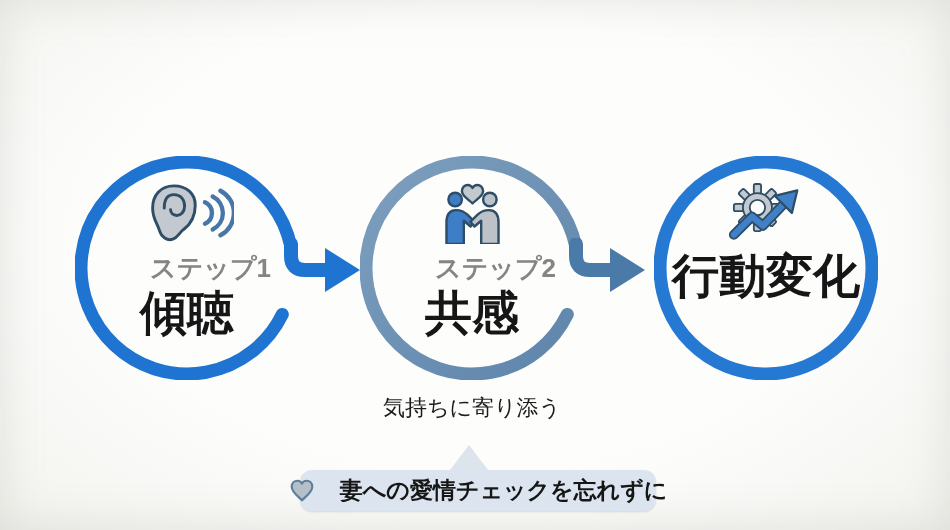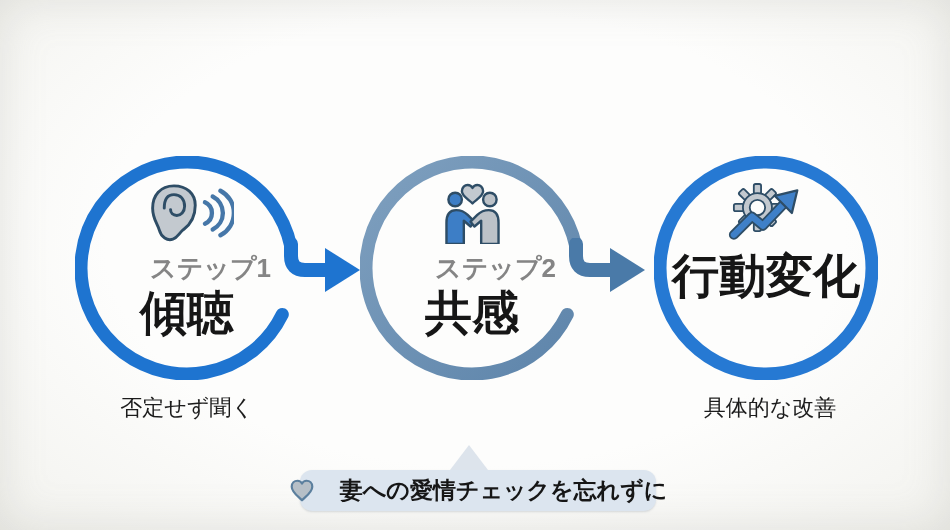--- a/index.html
+++ b/index.html
@@ -126,22 +126,21 @@
           <circle cx="38" cy="28" r="8.5" fill="#fdfdfc" stroke="#2e4d66" stroke-width="2"></circle>
           <path d="M12,58 L32,38 L44,48 L68,23" fill="none" stroke="#2e4d66" stroke-width="11" stroke-linecap="round" stroke-linejoin="round"></path>
           <path d="M12,58 L32,38 L44,48 L68,23" fill="none" stroke="#3f80c8" stroke-width="7" stroke-linecap="round" stroke-linejoin="round"></path>
           <polygon points="82,9 57,15 76,34" fill="#3f80c8" stroke="#2e4d66" stroke-width="2.5" stroke-linejoin="round"></polygon>
         </svg>
       </div>
       <div class="step-name">行動変化</div>
     </div>
   </div>
 
-  <div class="caption" style="left:47px;">否定せず聞く</div>
-  <div class="caption" style="left:630px;">具体的な改善</div>
+  <div class="caption" style="left:332px;">気持ちに寄り添う</div>
 
   <div class="banner">
     <div class="banner-tail"></div>
     <span style="display:flex;align-items:center;">
       <svg width="26" height="25" viewBox="0 0 24 23">
         <path d="M12,20.5 C8,16.5 2.5,13 2.5,8 C2.5,4.5 5,2.5 7.8,2.5 C9.9,2.5 11.3,3.6 12,5.2 C12.7,3.6 14.1,2.5 16.2,2.5 C19,2.5 21.5,4.5 21.5,8 C21.5,13 16,16.5 12,20.5 Z" fill="#b6bfc7" stroke="#5b7f9e" stroke-width="2" stroke-linejoin="round"></path>
       </svg>
     </span>
     <span class="banner-text">妻への愛情チェックを忘れずに</span>
   </div>

